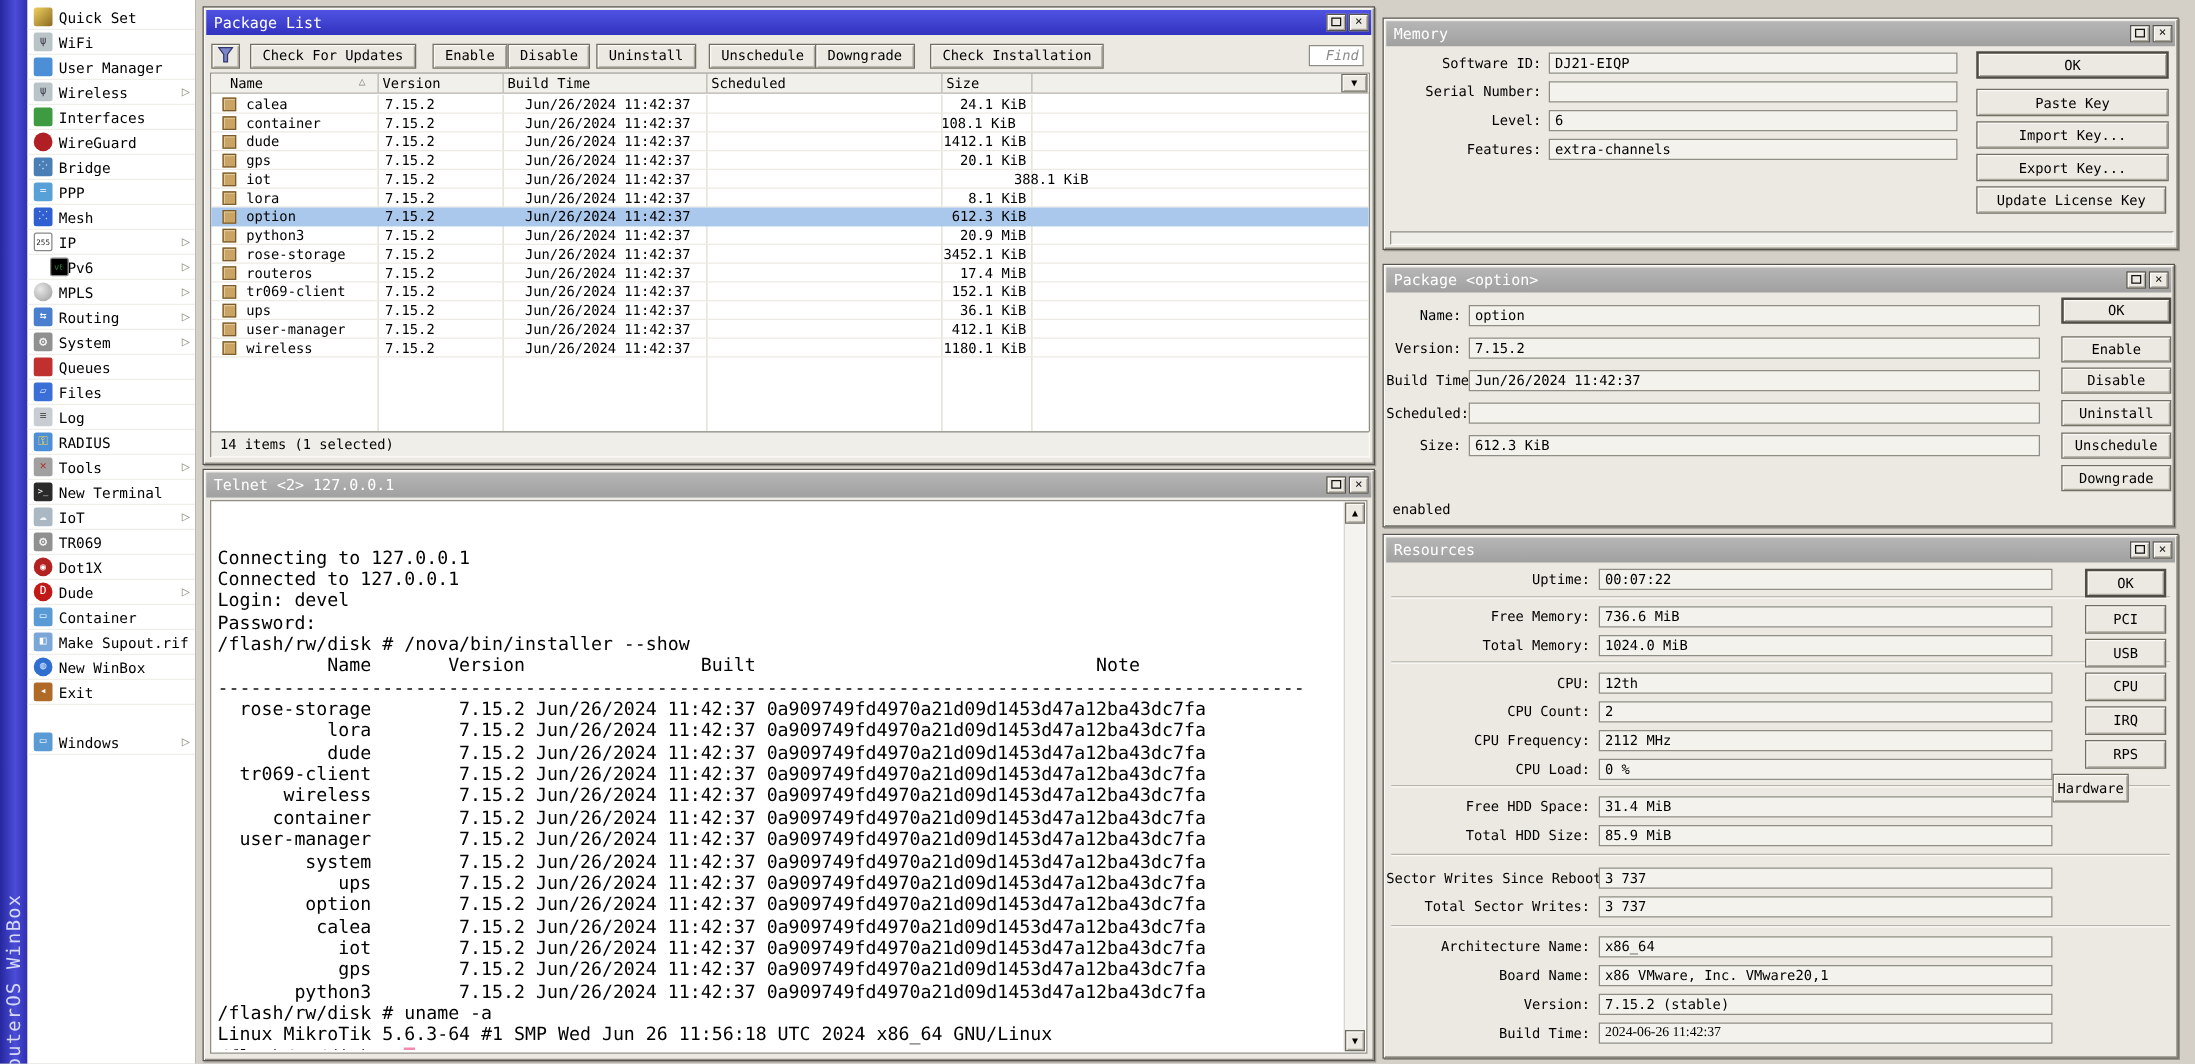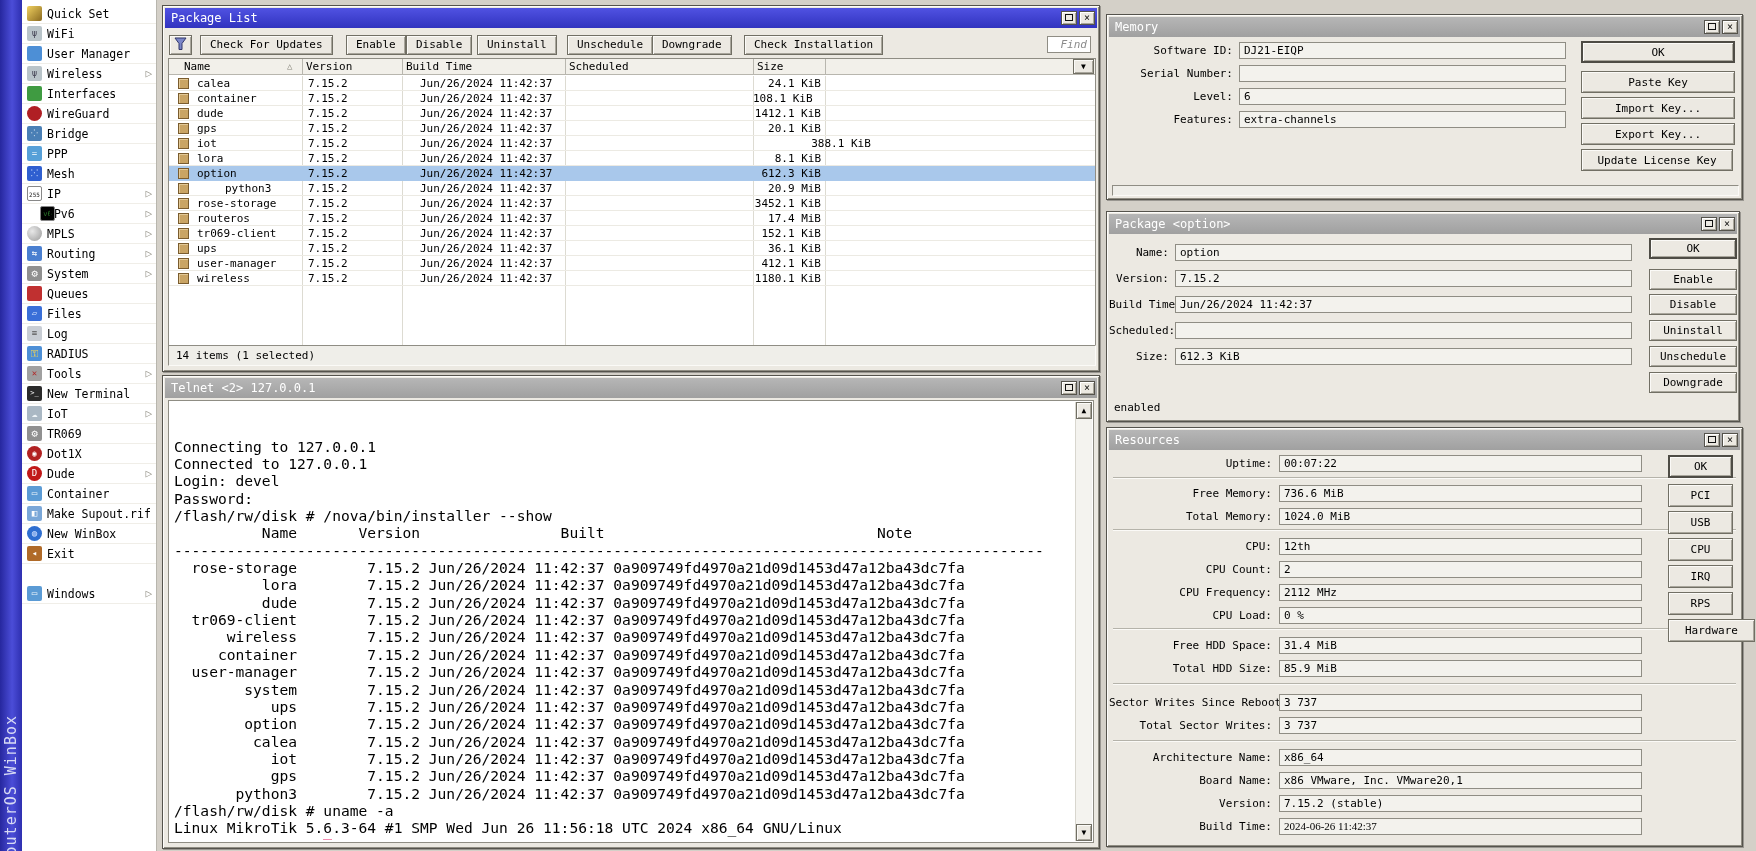--- a/index.html
+++ b/index.html
@@ -297,21 +297,21 @@
           <div class="prow sel" style="top: 90px;">
             <span class="pkgicon"></span>
             <span class="pcell" style="left: 28px;">option</span>
             <span class="pcell" style="left: 139px;">7.15.2</span>
             <span class="pcell" style="left: 251px;">Jun/26/2024 11:42:37</span>
             <span class="pcell" style="left: 404px;"></span>
             <span class="pcell" style="left: 584px; width: 68px; text-align: right;">612.3 KiB</span>
           </div>
           <div class="prow" style="top: 105px;">
             <span class="pkgicon"></span>
-            <span class="pcell" style="left: 28px; margin-left: 28px;">python3</span>
+            <span class="pcell" style="left: 28px;">python3</span>
             <span class="pcell" style="left: 139px;">7.15.2</span>
             <span class="pcell" style="left: 251px;">Jun/26/2024 11:42:37</span>
             <span class="pcell" style="left: 404px;"></span>
             <span class="pcell" style="left: 584px; width: 68px; text-align: right;">20.9 MiB</span>
           </div>
           <div class="prow" style="top: 120px;">
             <span class="pkgicon"></span>
             <span class="pcell" style="left: 28px;">rose-storage</span>
             <span class="pcell" style="left: 139px;">7.15.2</span>
             <span class="pcell" style="left: 251px;">Jun/26/2024 11:42:37</span>
@@ -514,16 +514,16 @@
       <div class="groove" style="left: 6px; right: 6px; top: 101px;"></div>
       <div class="groove" style="left: 6px; right: 6px; top: 200px;"></div>
       <div class="groove" style="left: 6px; right: 6px; top: 255px;"></div>
       <div class="groove" style="left: 6px; right: 6px; top: 312px;"></div>
       <button class="b3 default" style="position: absolute; left: 561px; top: 27px; width: 65px; height: 23px;">OK</button>
       <button class="b3" style="position: absolute; left: 561px; top: 56px; width: 65px; height: 23px;">PCI</button>
       <button class="b3" style="position: absolute; left: 561px; top: 83px; width: 65px; height: 23px;">USB</button>
       <button class="b3" style="position: absolute; left: 561px; top: 110px; width: 65px; height: 23px;">CPU</button>
       <button class="b3" style="position: absolute; left: 561px; top: 137px; width: 65px; height: 23px;">IRQ</button>
       <button class="b3" style="position: absolute; left: 561px; top: 164px; width: 65px; height: 23px;">RPS</button>
-      <button class="b3" style="position: absolute; left: 561px; top: 191px; width: 87px; height: 23px;">Hardware</button>
+      <button class="b3" style="position: absolute; left: 535px; top: 191px; width: 61px; height: 23px;">Hardware</button>
     </div>
 
 </div>
 
 </body></html>

